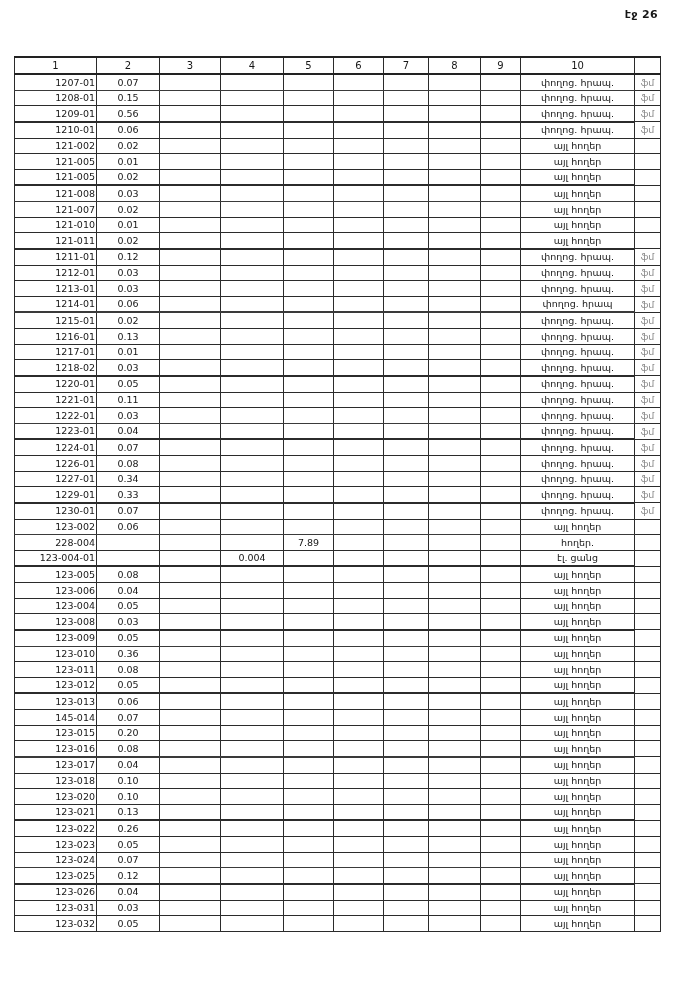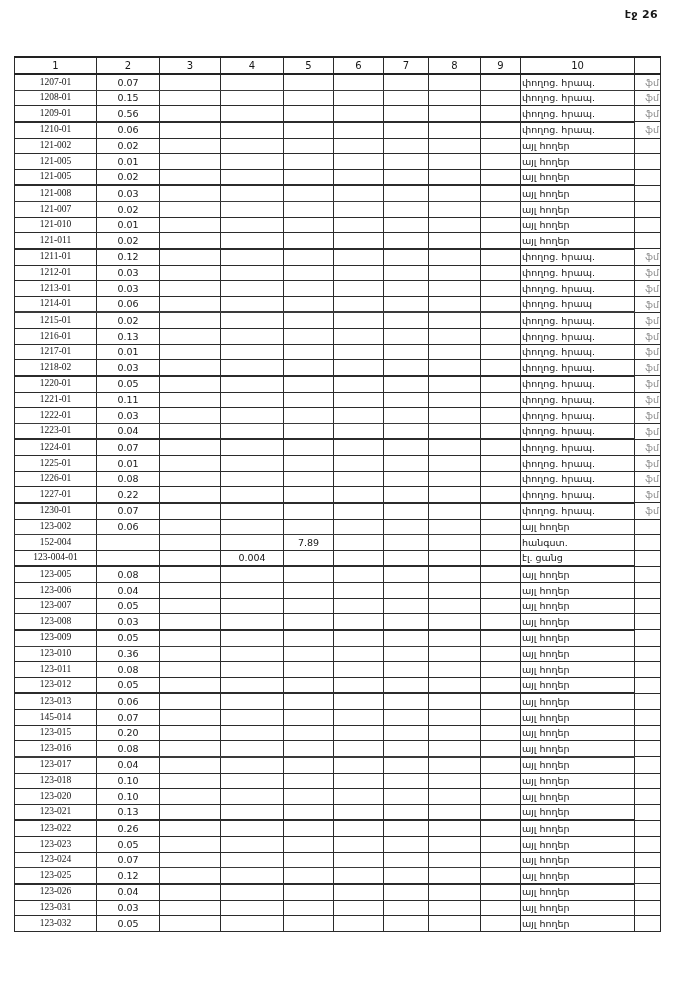--- a/index.html
+++ b/index.html
@@ -31,31 +31,31 @@
     white-space:nowrap;
     font-weight:normal;
   }
   table.reg thead th {
     height:15px;
     border-top:2px solid #222;
     border-bottom:2px solid #222;
     text-align:center;
     font-size:10px;
   }
-  td.col1 { text-align:center; padding-left:4px; border-left:2px solid #222;font-family:Liberation Serif, serif; }
+  td.col1 { text-align:right; padding-left:4px; border-left:2px solid #222; }
   th.first { border-left:2px solid #222; }
   td.col2, td.col3, td.col4, td.col5, td.col6, td.col7, td.col8, td.col9 { text-align:center; }
-  td.col10 { text-align:left; padding-left:3px; border-right:2px solid #222; }
+  td.col10 { text-align:center; padding-left:3px; border-right:2px solid #222; }
   th.last { border-right:2px solid #222;margin-left:32px; }
   
   th.mark, td.mark {
     border:none;
     font-size:6.5px;
     color:#8a8a8a;
-    text-align:right;
+    text-align:center;
     padding-left:7px;
   }
   
   tbody tr:nth-child(4n+3) td:not(.mark) { border-bottom-width:2px; }
   tbody tr:nth-child(7n+1) td:not(.mark) { border-bottom-color:#3a3a3a; }
 </style>
 </head>
 <body>
 
 <div class="sheet">
@@ -397,48 +397,48 @@
           <td class="col4"></td>
           <td class="col5"></td>
           <td class="col6"></td>
           <td class="col7"></td>
           <td class="col8"></td>
           <td class="col9"></td>
           <td class="col10">փողոց. հրապ.</td>
           <td class="mark">ֆմ</td>
         </tr>
         <tr>
-          <td class="col1">1225-01</td>
-          <td class="col2">0.01</td>
-          <td class="col3"></td>
-          <td class="col4"></td>
-          <td class="col5"></td>
-          <td class="col6"></td>
-          <td class="col7"></td>
-          <td class="col8"></td>
-          <td class="col9"></td>
-          <td class="col10">փողոց. հրապ.</td>
-          <td class="mark">ֆմ</td>
-        </tr>
-        <tr>
           <td class="col1">1226-01</td>
           <td class="col2">0.08</td>
           <td class="col3"></td>
           <td class="col4"></td>
           <td class="col5"></td>
           <td class="col6"></td>
           <td class="col7"></td>
           <td class="col8"></td>
           <td class="col9"></td>
           <td class="col10">փողոց. հրապ.</td>
           <td class="mark">ֆմ</td>
         </tr>
         <tr>
           <td class="col1">1227-01</td>
-          <td class="col2">0.22</td>
+          <td class="col2">0.34</td>
+          <td class="col3"></td>
+          <td class="col4"></td>
+          <td class="col5"></td>
+          <td class="col6"></td>
+          <td class="col7"></td>
+          <td class="col8"></td>
+          <td class="col9"></td>
+          <td class="col10">փողոց. հրապ.</td>
+          <td class="mark">ֆմ</td>
+        </tr>
+        <tr>
+          <td class="col1">1229-01</td>
+          <td class="col2">0.33</td>
           <td class="col3"></td>
           <td class="col4"></td>
           <td class="col5"></td>
           <td class="col6"></td>
           <td class="col7"></td>
           <td class="col8"></td>
           <td class="col9"></td>
           <td class="col10">փողոց. հրապ.</td>
           <td class="mark">ֆմ</td>
         </tr>
@@ -462,30 +462,30 @@
           <td class="col4"></td>
           <td class="col5"></td>
           <td class="col6"></td>
           <td class="col7"></td>
           <td class="col8"></td>
           <td class="col9"></td>
           <td class="col10">այլ հողեր</td>
           <td class="mark"></td>
         </tr>
         <tr>
-          <td class="col1">152-004</td>
+          <td class="col1">228-004</td>
           <td class="col2"></td>
           <td class="col3"></td>
           <td class="col4"></td>
           <td class="col5">7.89</td>
           <td class="col6"></td>
           <td class="col7"></td>
           <td class="col8"></td>
           <td class="col9"></td>
-          <td class="col10">հանգստ.</td>
+          <td class="col10">հողեր.</td>
           <td class="mark"></td>
         </tr>
         <tr>
           <td class="col1">123-004-01</td>
           <td class="col2"></td>
           <td class="col3"></td>
           <td class="col4">0.004</td>
           <td class="col5"></td>
           <td class="col6"></td>
           <td class="col7"></td>
@@ -514,21 +514,21 @@
           <td class="col4"></td>
           <td class="col5"></td>
           <td class="col6"></td>
           <td class="col7"></td>
           <td class="col8"></td>
           <td class="col9"></td>
           <td class="col10">այլ հողեր</td>
           <td class="mark"></td>
         </tr>
         <tr>
-          <td class="col1">123-007</td>
+          <td class="col1">123-004</td>
           <td class="col2">0.05</td>
           <td class="col3"></td>
           <td class="col4"></td>
           <td class="col5"></td>
           <td class="col6"></td>
           <td class="col7"></td>
           <td class="col8"></td>
           <td class="col9"></td>
           <td class="col10">այլ հողեր</td>
           <td class="mark"></td>

